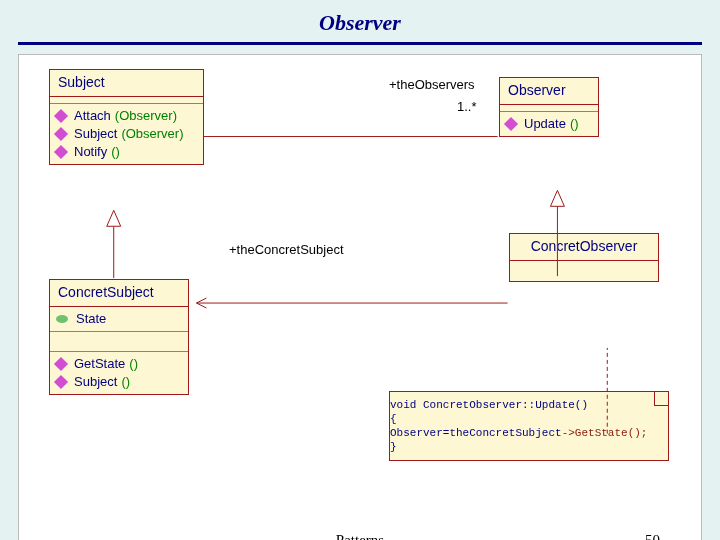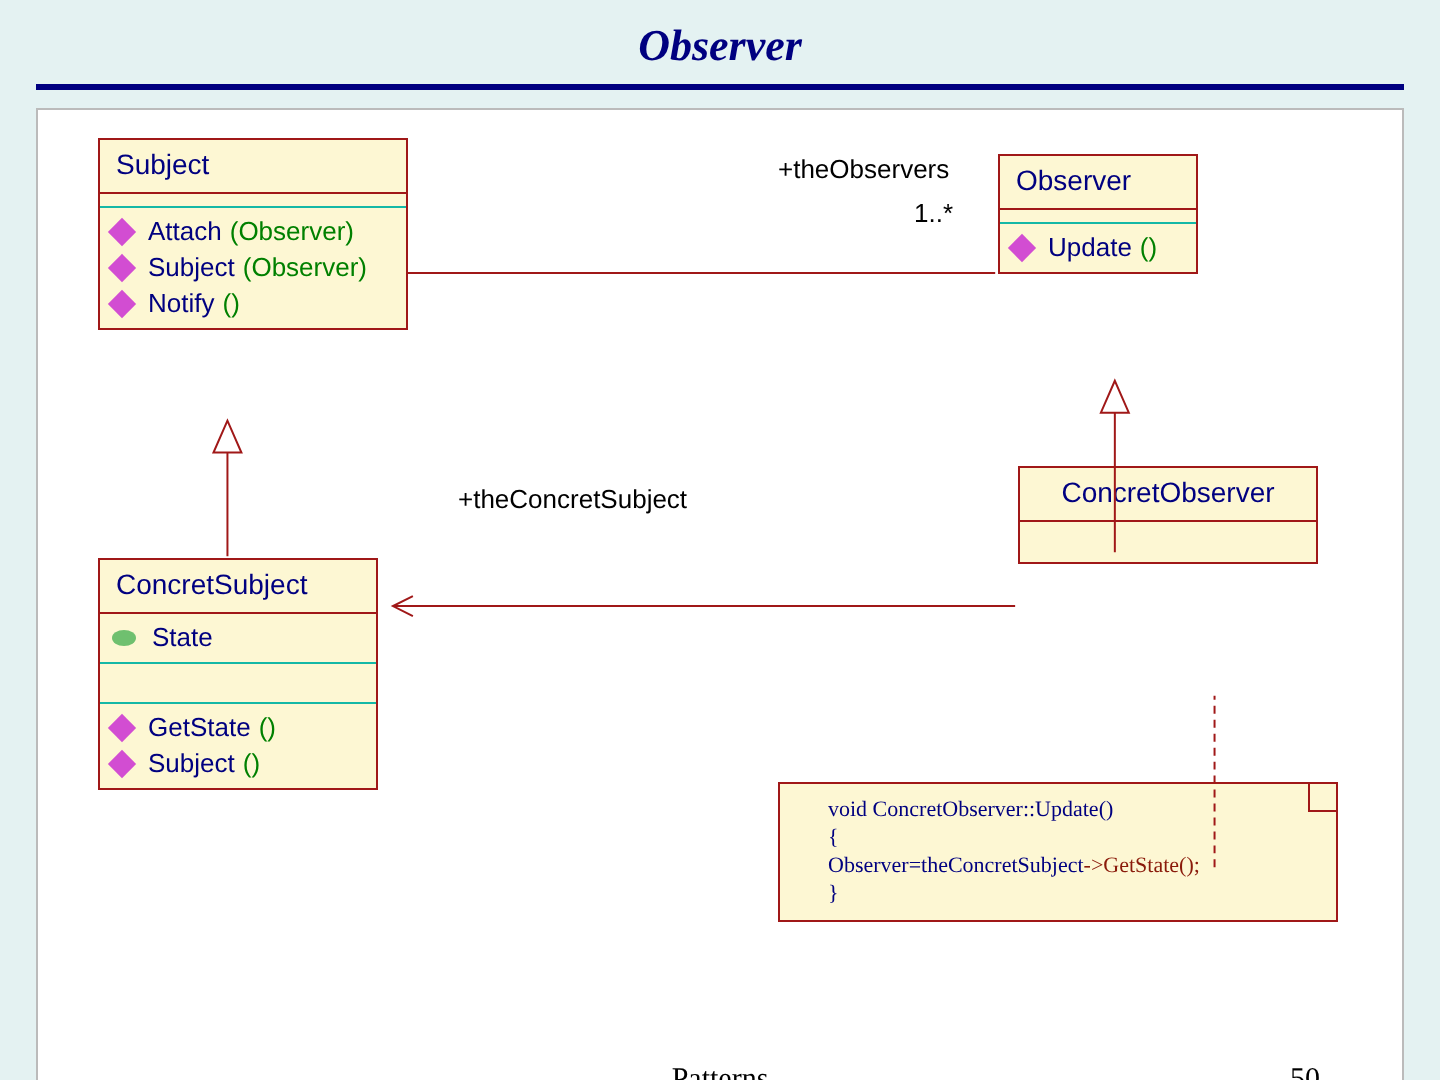--- a/index.html
+++ b/index.html
@@ -92,25 +92,25 @@
   }
   .assoc-label {
     position: absolute;
     font-size: 13px;
     color: #000;
   }
   .note {
     position: absolute;
     background: #fdf7d3;
     border: 1px solid #a01818;
-    padding: 6px 24px;
+    padding: 6px 0;
     font-size: 11px;
     color: #000080;
     line-height: 14px;
-    font-family: Liberation Serif, serif;
+    font-family: Liberation Mono, monospace;
   }
   .note .kw { color: #000080; }
   .note .arrow { color: #8a1a0a; }
   .note .corner {
     position: absolute;
     right: 0; top: 0;
     width: 14px; height: 14px;
     border-left: 1px solid #a01818;
     border-bottom: 1px solid #a01818;
     background: linear-gradient(135deg, #fdf7d3 49%, transparent 51%);

